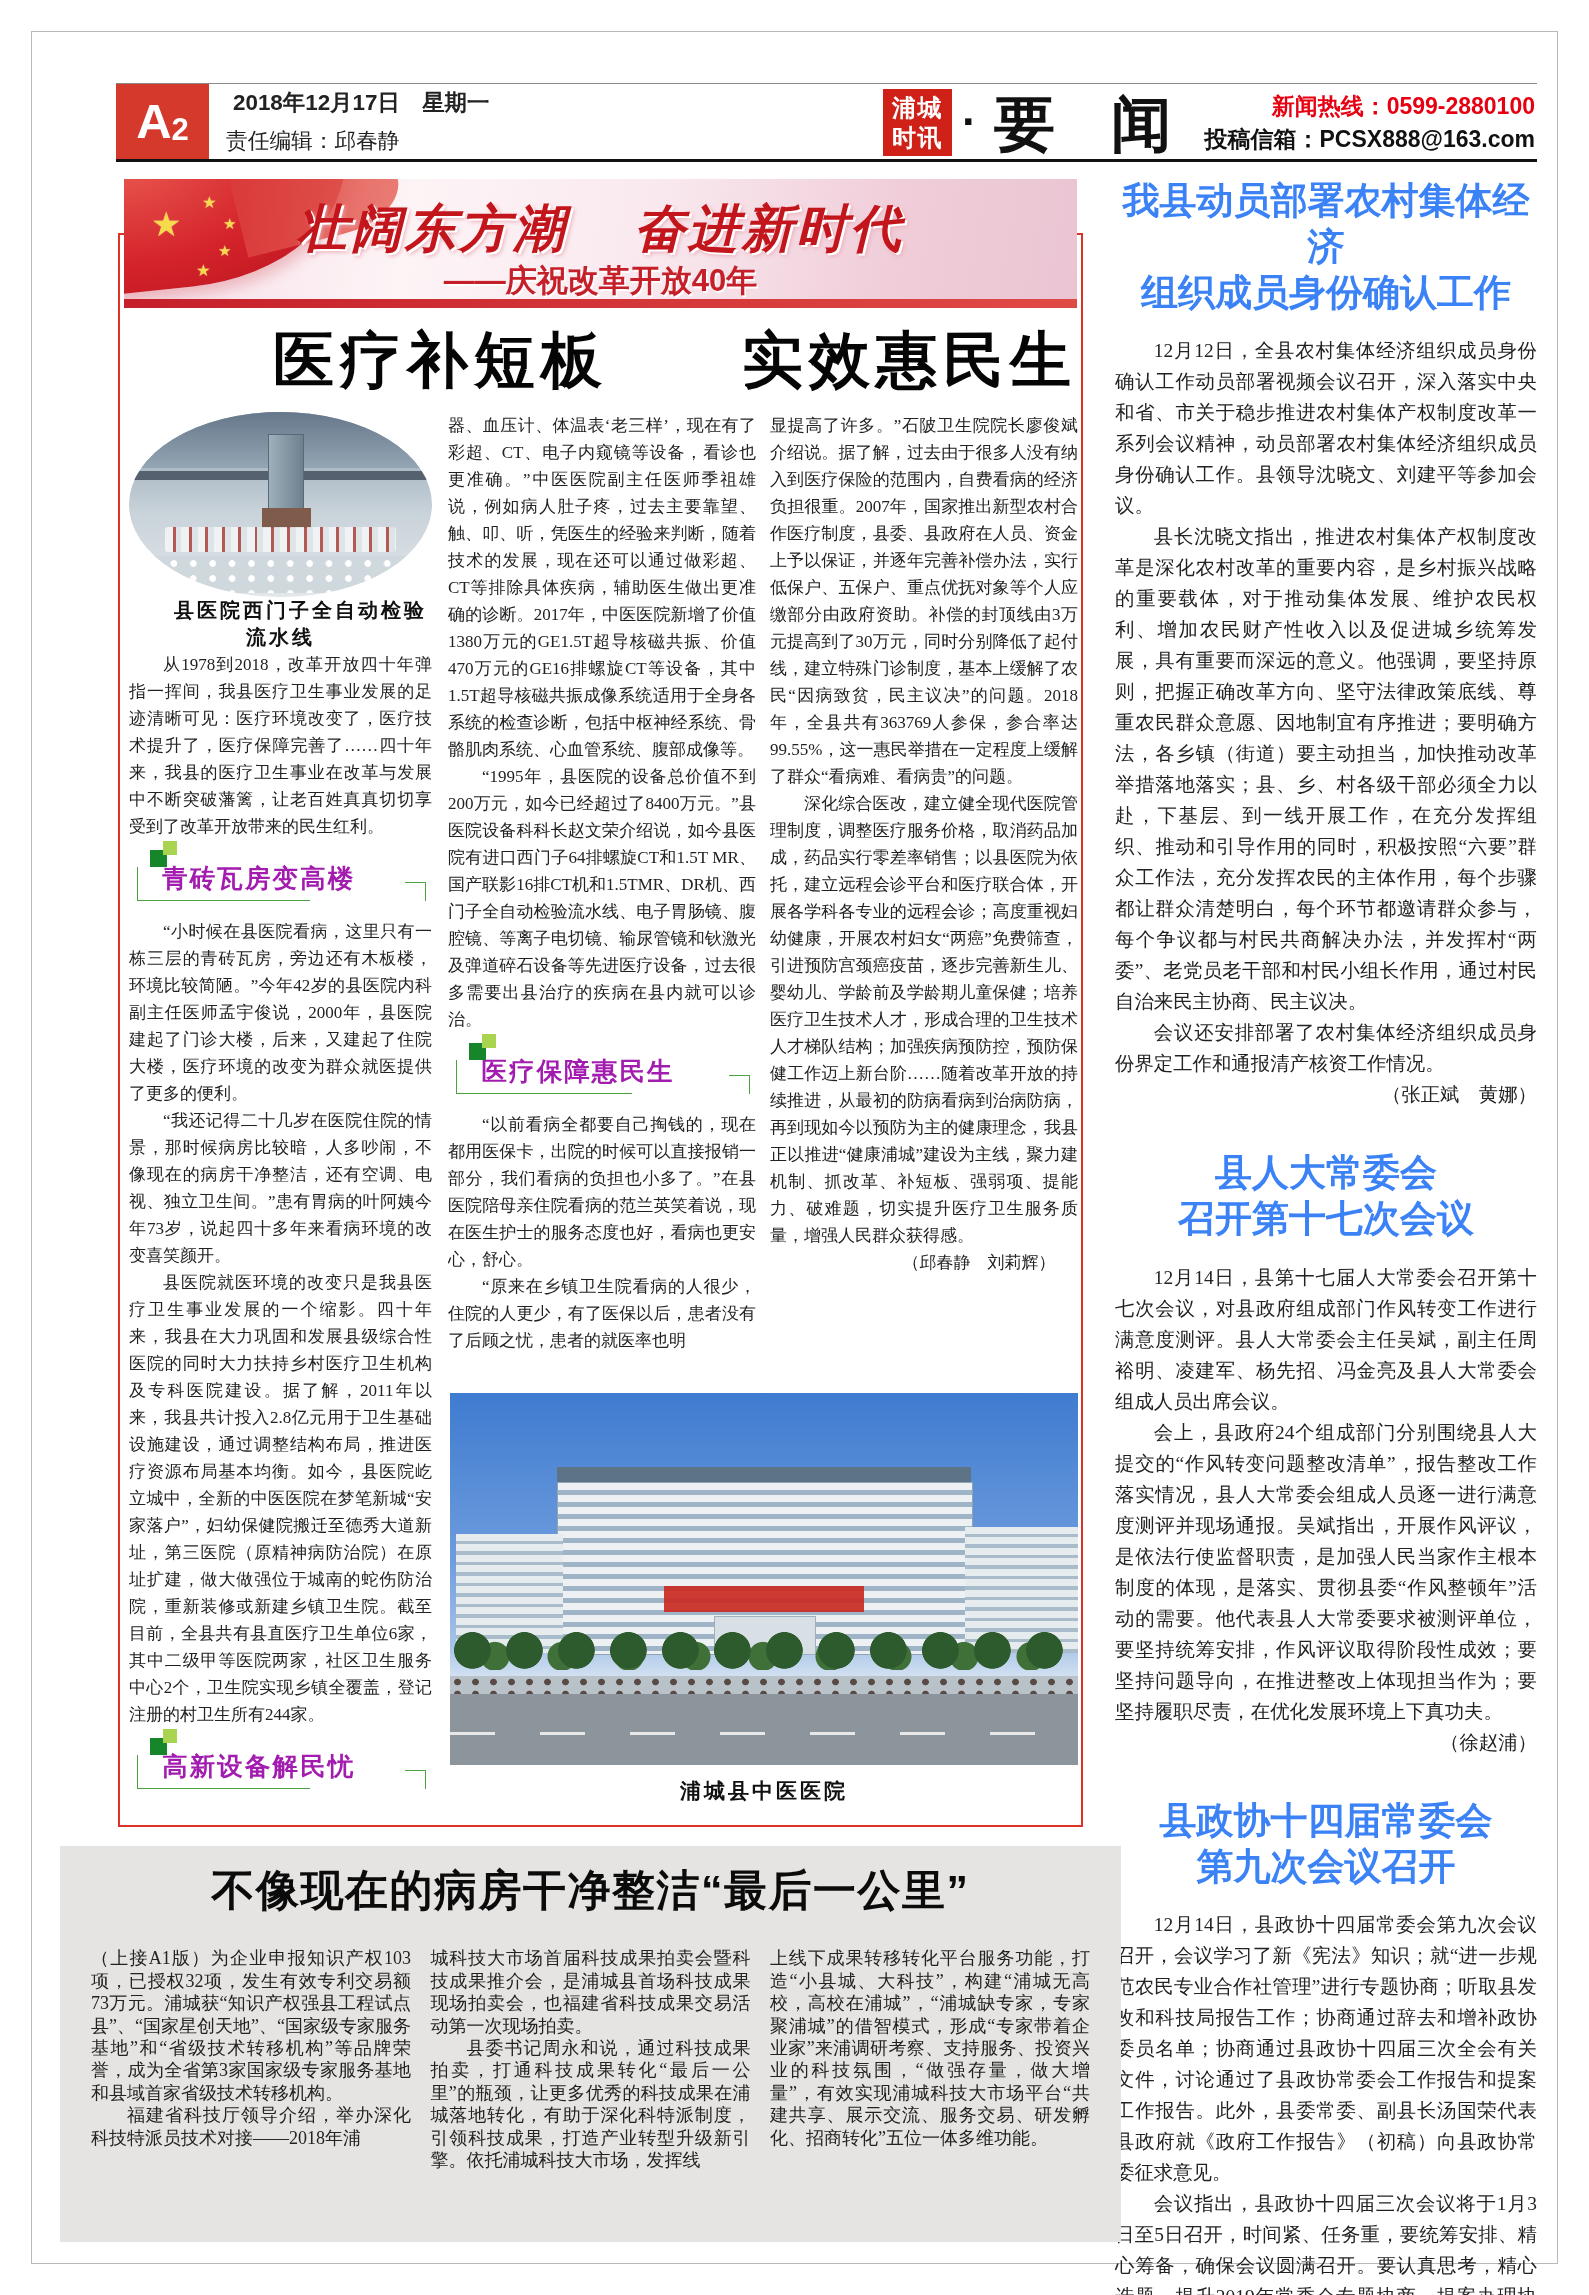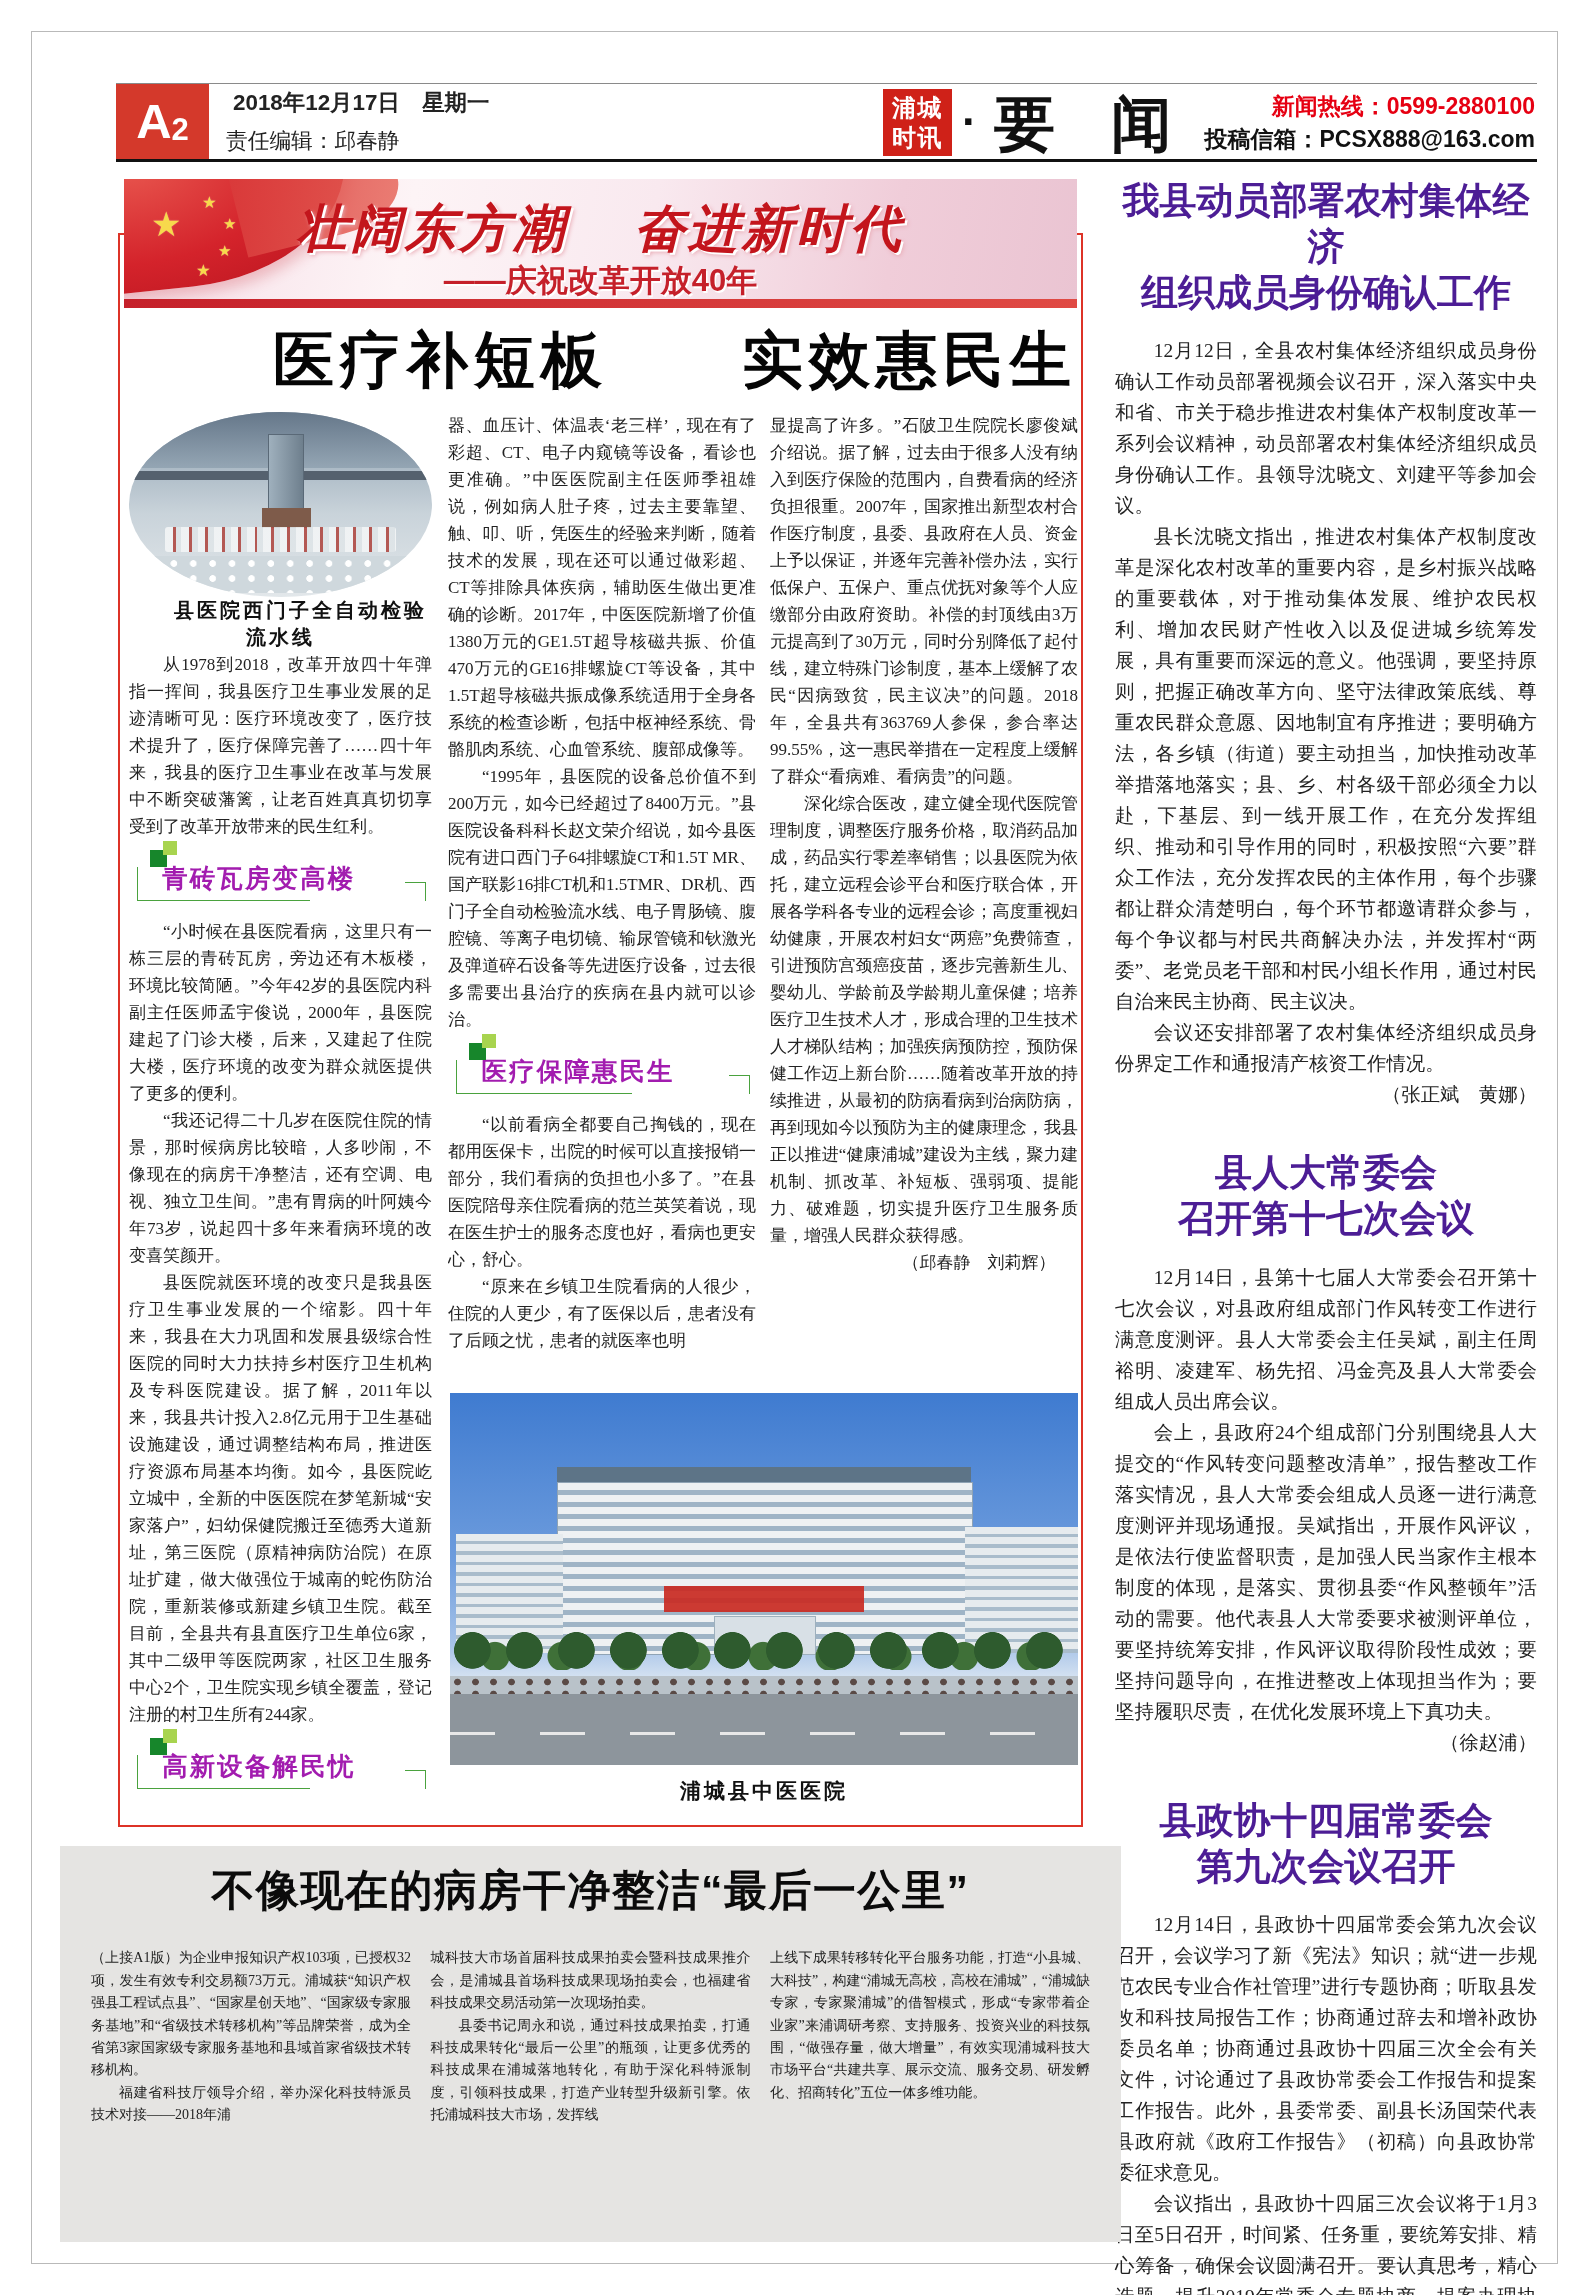--- a/index.html
+++ b/index.html
@@ -79,30 +79,30 @@
   .hp-gate{position:absolute;left:42%;width:16%;top:60%;height:10%;background:#d8e0e6;border:0.7px solid #9eb0bd;}
   .hp-trees{position:absolute;left:0;top:64%;width:100%;height:16%;background:radial-gradient(circle 19.4px at 22.4px 19.4px,#2e5b2e 18px,transparent 18.7px) 0 0/52px 39px repeat-x,radial-gradient(circle 15px at 45px 25.4px,#3f7038 14px,transparent 15px) 0 0/67px 39px repeat-x;}
   .hp-crowd{position:absolute;left:0;top:76%;width:100%;height:6%;background:radial-gradient(circle 3.7px at 7.5px 6px,#5a4a46 3px,transparent 3.7px) 0 0/18px 12px repeat,#b9c2c9;}
   .hp-road{position:absolute;left:0;bottom:0;width:100%;height:19%;background:#8d959c;}
   .hp-lane{position:absolute;left:0;bottom:8%;width:100%;height:3.7px;background:repeating-linear-gradient(90deg,#e8e8e8 0 45px,transparent 45px 90px);}
   .hosp-caption{position:absolute;left:450px;top:1777px;width:628px;text-align:center;font-family:"Liberation Sans",sans-serif;font-weight:bold;font-size:21px;letter-spacing:3px;color:#111;}
 
   
   .sidebar{position:absolute;left:1115px;top:178px;width:422px;}
   .sb-article{margin-bottom:40px;}
-  .sb-title{text-align:center;font-family:"Liberation Sans",sans-serif;font-weight:bold;color:#4c1d95;font-size:37px;line-height:46px;margin-bottom:19.4px;}
+  .sb-title{text-align:center;font-family:"Liberation Sans",sans-serif;font-weight:bold;color:#3b82f6;font-size:37px;line-height:46px;margin-bottom:19.4px;}
   .sb-body{font-size:19.4px;line-height:31px;text-align:justify;color:#222;}
   .sb-body p{margin:0;text-indent:2em;}
   .sb-byline{display:block;text-align:right;text-indent:0;}
 
   
   .bottom-box{position:absolute;left:60px;top:1846px;width:1061px;height:396px;background:#e5e4e2;}
   .bottom-title{margin:16.4px 0 0;text-align:center;font-family:"Liberation Sans",sans-serif;font-weight:bold;font-size:43px;letter-spacing:1.5px;color:#0b0b0b;}
   .bottom-cols{display:flex;gap:19.4px;padding:27px 31px 0;}
-  .bottom-col{flex:1;font-size:14px;line-height:22.4px;text-align:justify;color:#222;overflow:hidden;height:287px;}
+  .bottom-col{flex:1;font-size:18px;line-height:22.4px;text-align:justify;color:#222;overflow:hidden;height:287px;}
   .bottom-col p{margin:0;text-indent:2em;}
   .bottom-col p.cont{text-indent:0;}
 </style>
 </head>
 <body>
 
 <div class="page">
   <div class="frame"></div>
 
   <div class="hdr-topline"></div>

